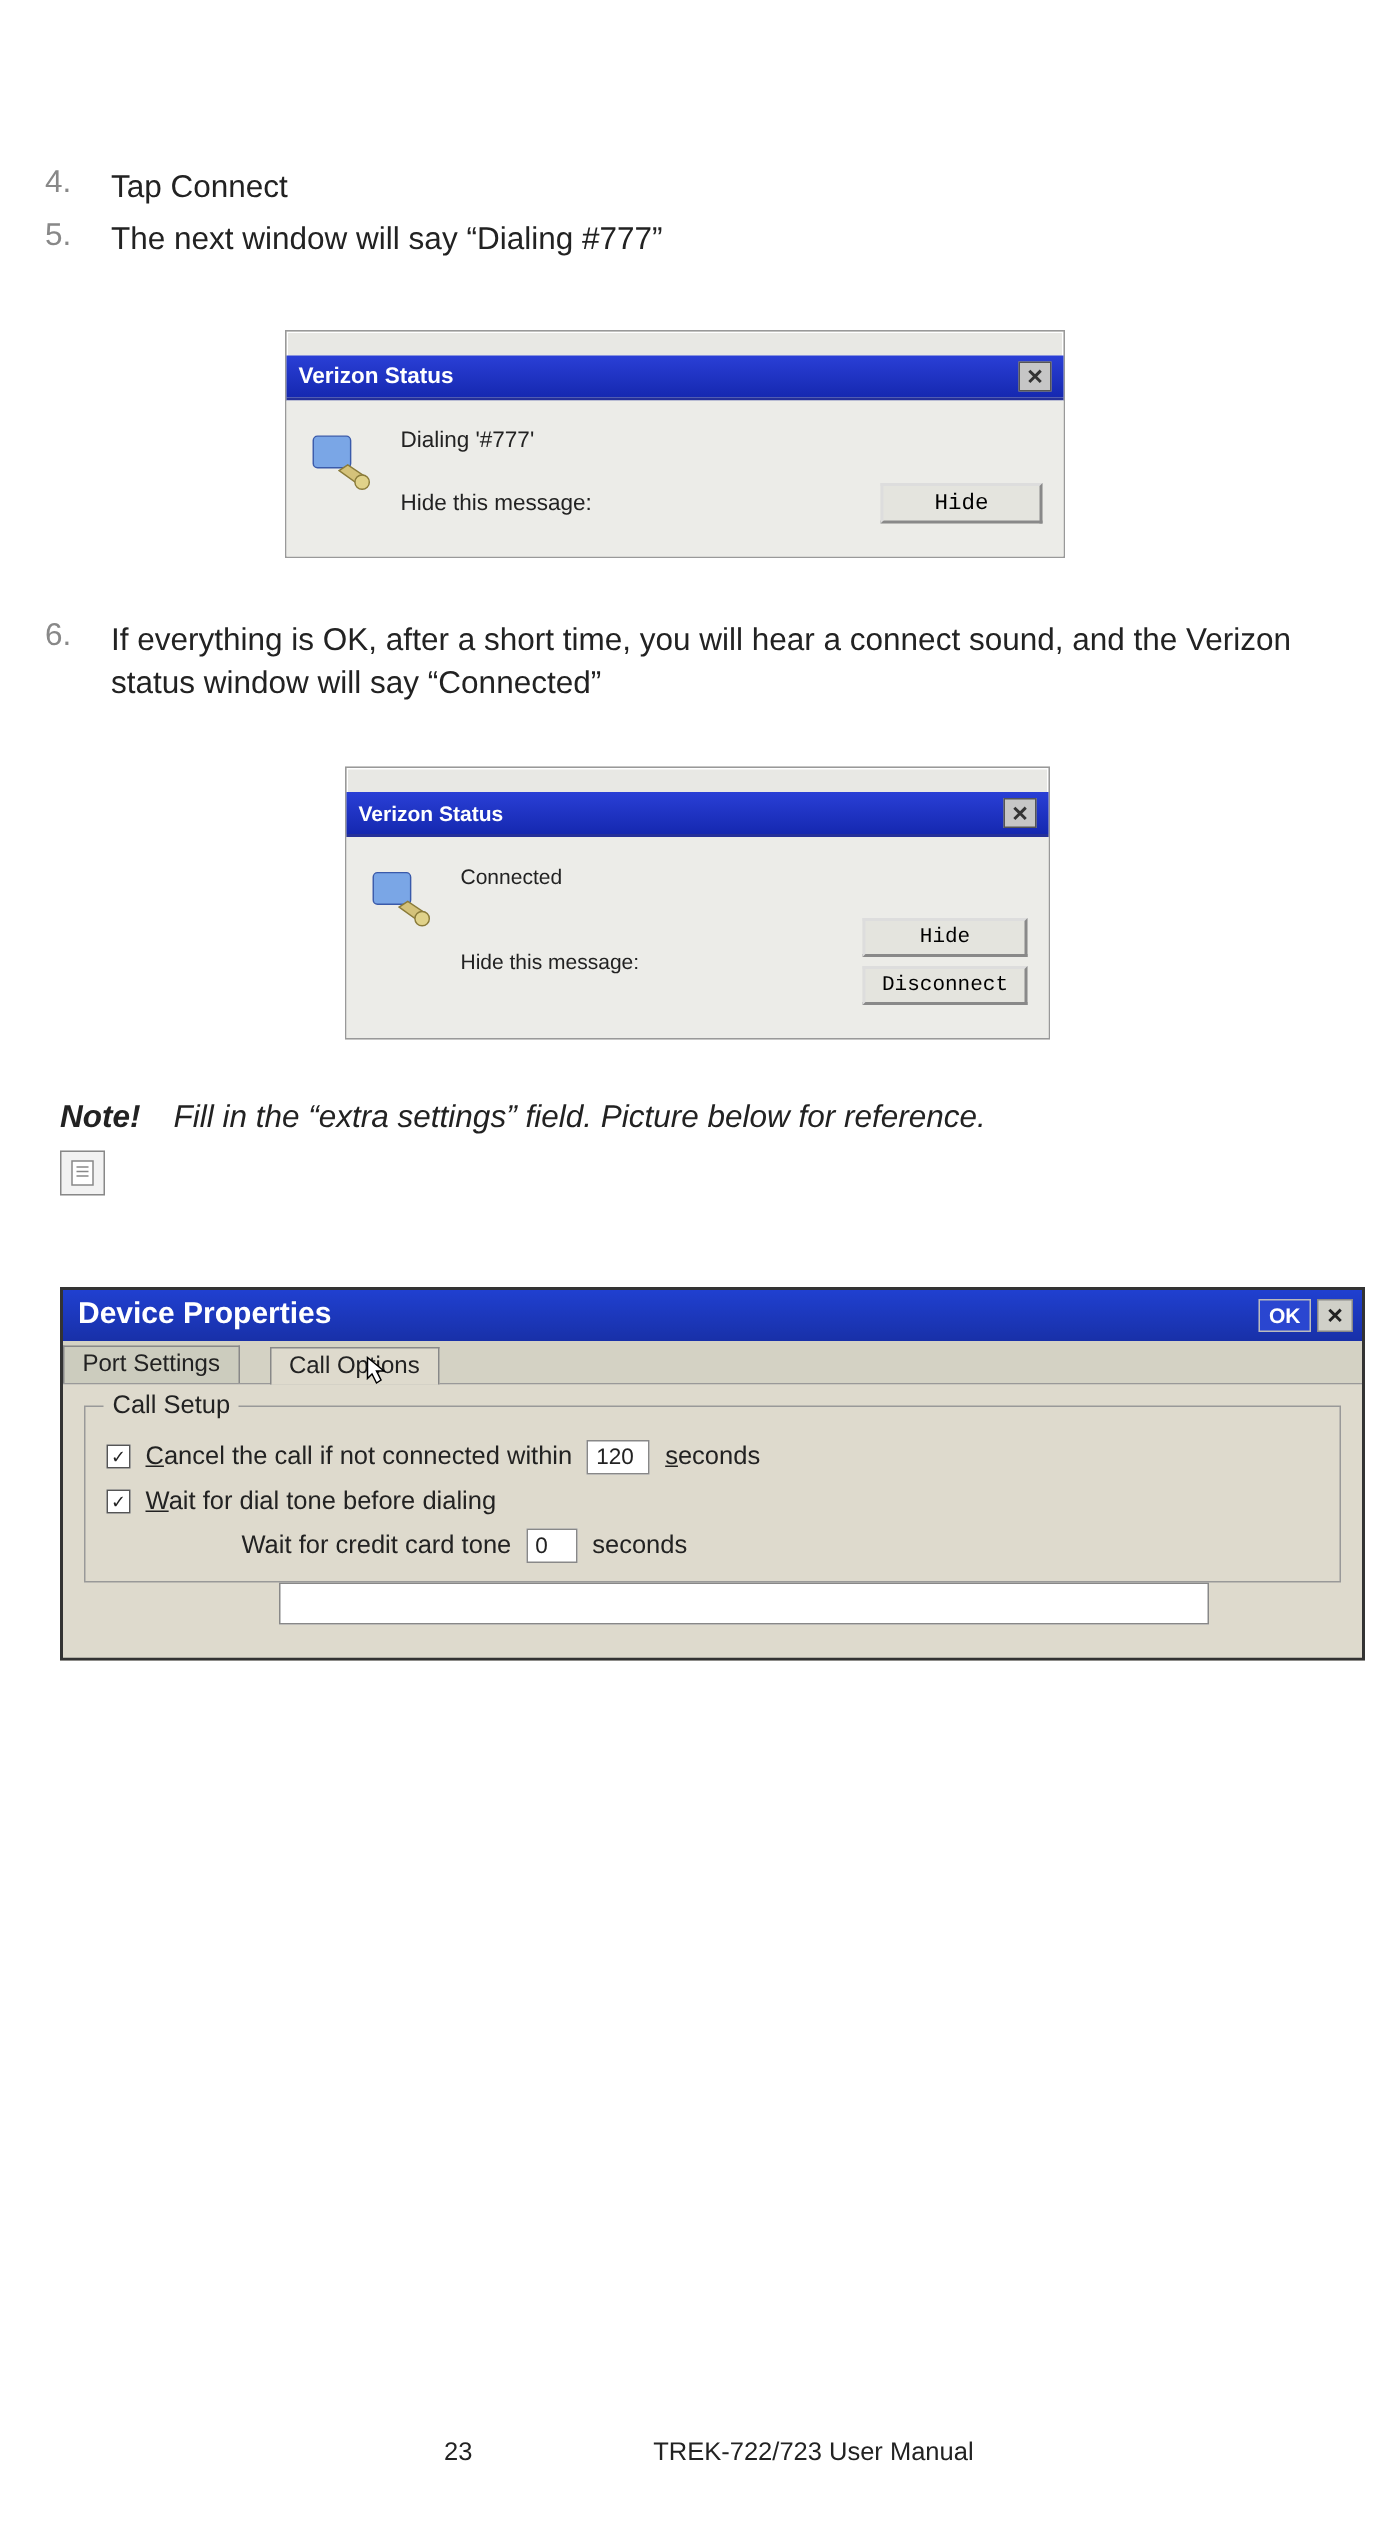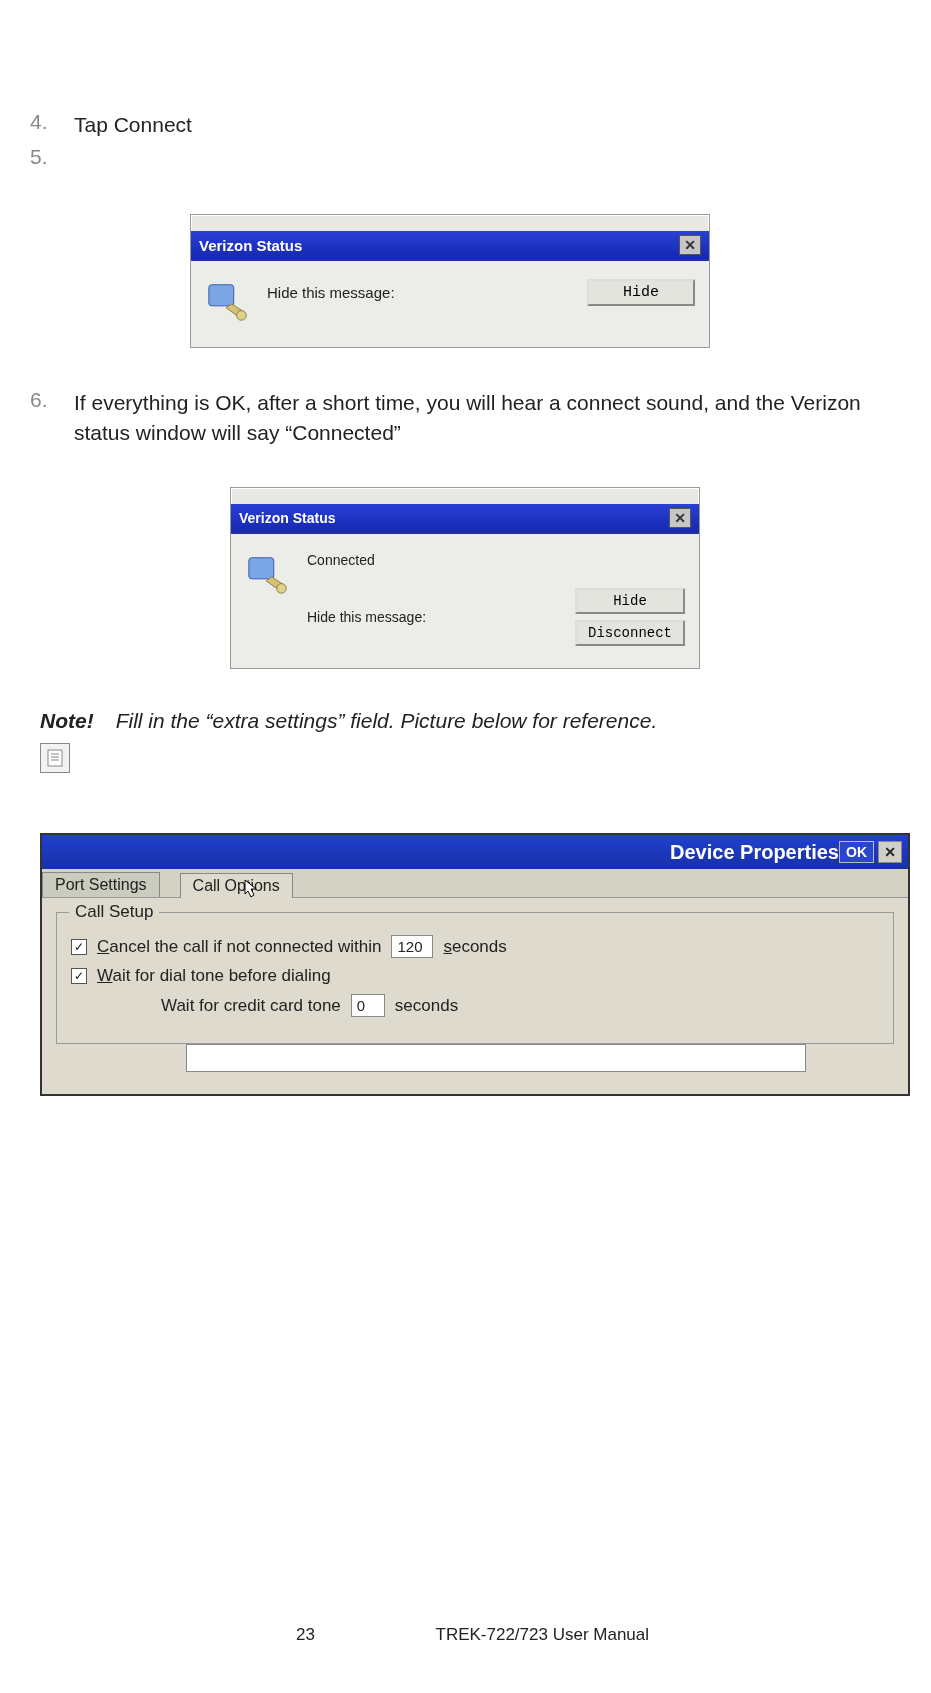--- a/index.html
+++ b/index.html
@@ -96,21 +96,21 @@
     width: 870px;
     border: 2px solid #333;
     font-family: Tahoma, Arial, sans-serif;
     font-size: 17px;
     background: #d8d6c8;
     filter: blur(0.3px);
   }
   .dp-titlebar {
     background: linear-gradient(#2040d0, #1830a8);
     color: #fff;
-    display: flex; align-items: center; justify-content: flex-end;
+    display: flex; align-items: center; justify-content: space-between;
     padding: 5px 6px 5px 10px;
     font-weight: bold;
     font-size: 20px;
     height: 34px;
   }
   .dp-title-btns { display: flex; gap: 4px; }
   .dp-ok {
     background: #2a46d0;
     color: #fff;
     border: 1px solid #bbb;
@@ -141,21 +141,21 @@
     position: relative;
   }
   .dp-tab.inactive { background: #ccccbe; }
   .dp-tab.active { background: #dedacd; top: 1px; }
   .dp-tab .cursor {
     position: absolute; left: 62px; top: 4px;
   }
   .dp-body { padding: 8px 14px 22px 14px; background: #dedacd; }
   .groupbox {
     border: 1px solid #999;
-    padding: 14px 14px 18px 14px;
+    padding: 14px 14px 4px 14px;
     margin-top: 6px;
     position: relative;
   }
   .groupbox .gtitle {
     position: absolute; top: -11px; left: 12px;
     background: #dedacd;
     padding: 0 6px;
     font-size: 17px;
   }
   .g-row { display: flex; align-items: center; gap: 10px; margin: 8px 0; flex-wrap: wrap; }
@@ -208,40 +208,44 @@
 
 
 <div class="list-row">
   <div class="list-num">4.</div>
   <div class="list-text">Tap Connect</div>
 </div>
 
 
 <div class="list-row">
   <div class="list-num">5.</div>
+  <div class="list-text">The next window will say “Dialing #777”</div>
 </div>
 
 
 <div class="winwrap">
   <div class="win">
     <div class="titlebar">
       <span>Verizon Status</span>
       <div class="closebtn">
         <span>✕</span>
       </div>
     </div>
     <div class="winbody">
       <div class="dialicon">
         <svg viewBox="0 0 48 48">
           <rect x="4" y="6" width="26" height="22" rx="3" fill="#7aa6e6" stroke="#3a5aaa"></rect>
           <path d="M22 30 L36 40 L40 34 L28 26 Z" fill="#d4c27a" stroke="#8a7b3a"></path>
           <circle cx="38" cy="38" r="5" fill="#e0d28a" stroke="#8a7b3a"></circle>
         </svg>
       </div>
       <div class="wincontent">
+        <div class="winrow status">
+          <span class="lbl">Dialing '#777'</span>
+        </div>
         <div class="winrow">
           <span class="lbl">Hide this message:</span>
           <button class="winbtn">Hide</button>
         </div>
       </div>
     </div>
   </div>
 </div>
 
 

